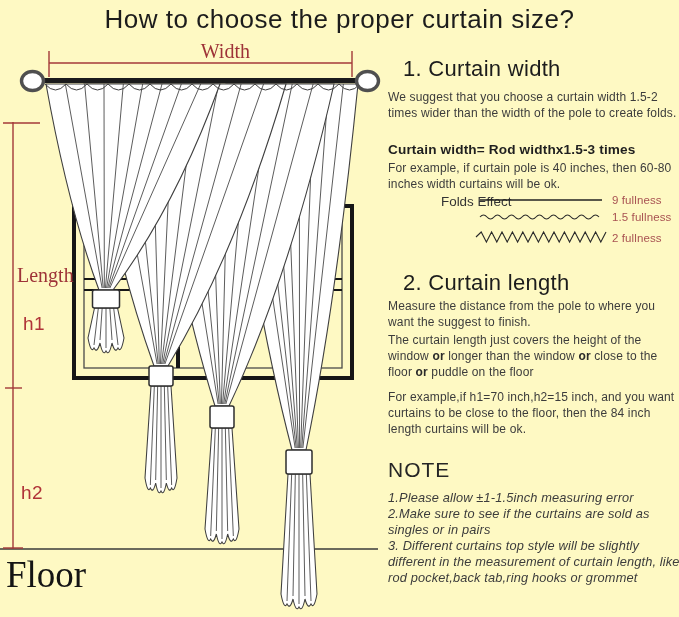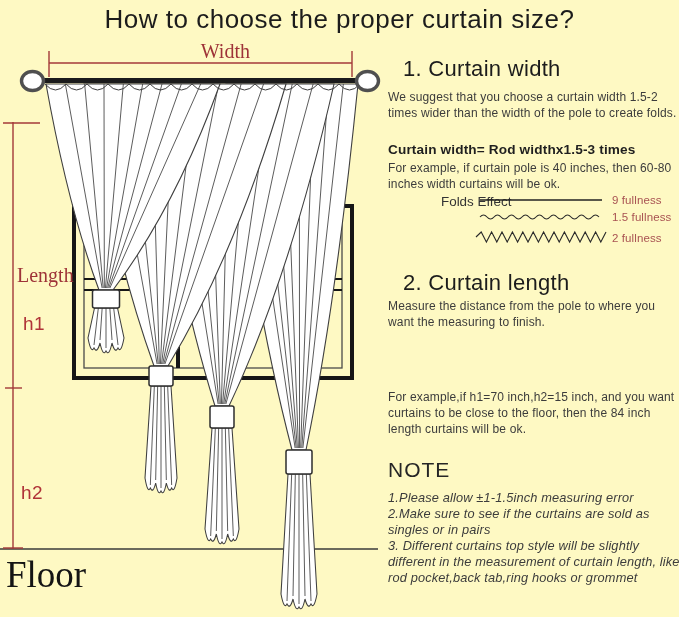--- a/index.html
+++ b/index.html
@@ -159,21 +159,22 @@
   <svg class="abs" style="left:470px;top:190px;" width="150" height="62">
     <line x1="10" y1="10" x2="132" y2="10" stroke="#222" stroke-width="1.5"></line>
     <path id="small-wave" fill="none" stroke="#2a2a2a" stroke-width="1.1" d="M 10 27 q 3.5 -4 7 0 q 3.5 4 7 0 q 3.5 -4 7 0 q 3.5 4 7 0 q 3.5 -4 7 0 q 3.5 4 7 0 q 3.5 -4 7 0 q 3.5 4 7 0 q 3.5 -4 7 0 q 3.5 4 7 0 q 3.5 -4 7 0 q 3.5 4 7 0 q 3.5 -4 7 0 q 3.5 4 7 0 q 3.5 -4 7 0 q 3.5 4 7 0 q 3.5 -4 7 0"></path>
     <path id="zigzag" fill="none" stroke="#2a2a2a" stroke-width="1.1" d="M 6 47 L 11.2 42 L 16.4 52 L 21.599999999999998 42 L 26.799999999999997 52 L 31.999999999999996 42 L 37.199999999999996 52 L 42.4 42 L 47.6 52 L 52.800000000000004 42 L 58.00000000000001 52 L 63.20000000000001 42 L 68.4 52 L 73.60000000000001 42 L 78.80000000000001 52 L 84.00000000000001 42 L 89.20000000000002 52 L 94.40000000000002 42 L 99.60000000000002 52 L 104.80000000000003 42 L 110.00000000000003 52 L 115.20000000000003 42 L 120.40000000000003 52 L 125.60000000000004 42 L 130.80000000000004 52 L 136.00000000000003 42"></path>
   </svg>
   <div class="abs fullness-label" style="left:612px;top:194px;">9 fullness</div>
   <div class="abs fullness-label" style="left:612px;top:211px;">1.5 fullness</div>
   <div class="abs fullness-label" style="left:612px;top:232px;">2 fullness</div>
 
   <div class="abs sec-head" style="left:403px;top:270px;">2. Curtain length</div>
-  <div class="abs col" style="left:388px;top:298px;">Measure the distance from the pole to where you want the measuring to finish.</div>
+  <div class="abs col" style="left:388px;top:298px;">Measure the distance from the pole to where you want the suggest to finish.</div>
+  <div class="abs col" style="left:388px;top:332px;"><span>The curtain length just covers the height of the window </span><b>or</b><span> longer than the window </span><b>or</b><span> close to the floor </span><b>or</b><span> puddle on the floor</span></div>
   <div class="abs col" style="left:388px;top:389px;">For example,if h1=70 inch,h2=15 inch, and you want curtains to be close to the floor, then the 84 inch length curtains will be ok.</div>
 
   <div class="abs note-head" style="left:388px;top:458px;">NOTE</div>
   <div class="abs col note-body" style="left:388px;top:490px;font-style:italic;">
       <div>1.Please allow ±1-1.5inch measuring error</div>
       <div>2.Make sure to see if the curtains are sold as singles or in pairs</div>
       <div>3. Different curtains top style will be slightly different in the measurement of curtain length, like rod pocket,back tab,ring hooks or grommet</div>
     </div>
 
 </div>

